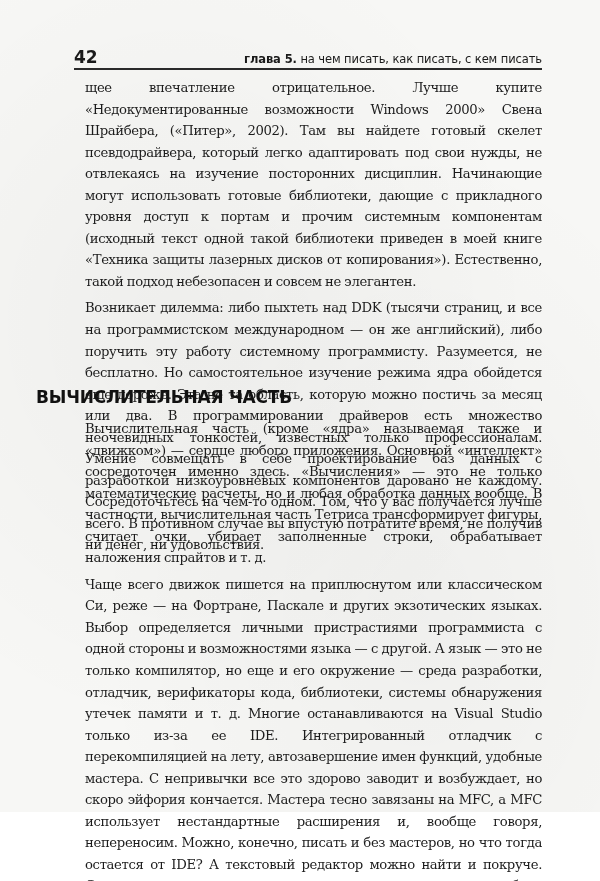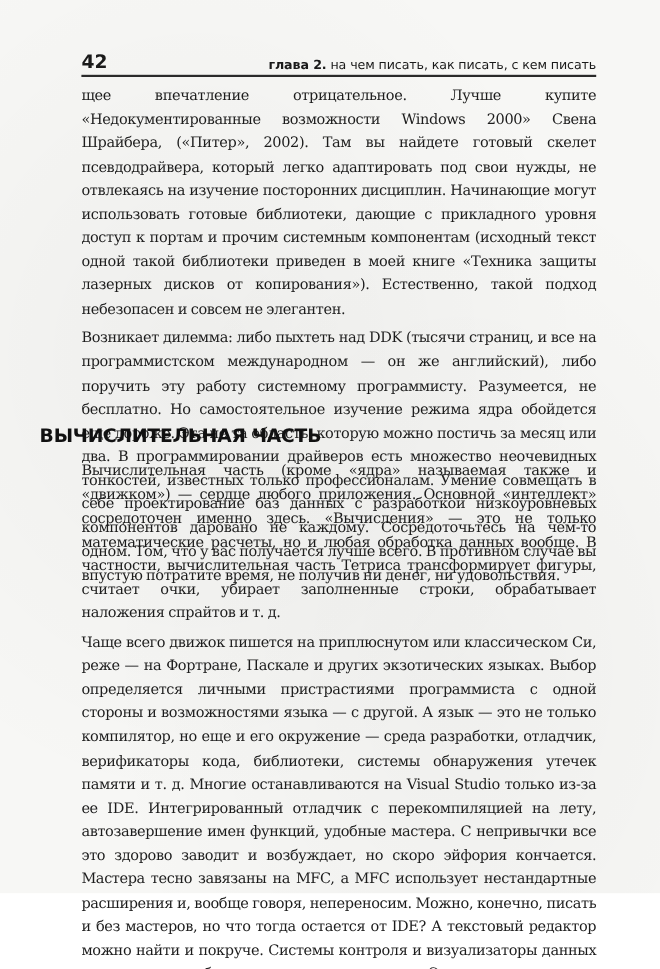--- a/index.html
+++ b/index.html
@@ -58,21 +58,21 @@
     top: 77px;
     width: 468px;
     font-family: "DejaVu Serif", serif;
     font-size: 13.2px;
     line-height: 21.55px;
     color: #1c1c1c;
     letter-spacing: -0.35px;
     word-spacing: -0.5px;
   }
   .body-text p {
-    margin: 0 0 5px 0;
+    margin: 0 0 5px 11px;
     text-align: justify;
     text-align-last: left;
   }
   .section-heading {
     position: absolute;
     left: 36px;
     top: 386px;
     margin: 0;
     font-family: "DejaVu Sans", sans-serif;
     font-weight: bold;
@@ -85,21 +85,21 @@
     top: 418px;
   }
 </style>
 </head>
 <body>
 
 <div class="page">
 
   <div class="running-head">
     <span class="page-number">42</span>
-    <span class="chapter-title"><b>глава 2.</b><span> на чем писать, как писать, с кем писать</span></span>
+    <span class="chapter-title"><b>глава 5.</b><span> на чем писать, как писать, с кем писать</span></span>
   </div>
 
   <div class="body-text">
     <p>щее впечатление отрицательное. Лучше купите «Недокументированные возможности Windows 2000» Свена Шрайбера, («Питер», 2002). Там вы найдете готовый скелет псевдодрайвера, который легко адаптировать под свои нужды, не отвлекаясь на изучение посторонних дисциплин. Начинающие могут использовать готовые библиотеки, дающие с прикладного уровня доступ к портам и прочим системным компонентам (исходный текст одной такой библиотеки приведен в моей книге «Техника защиты лазерных дисков от копирования»). Естественно, такой подход небезопасен и совсем не элегантен.</p>
     <p>Возникает дилемма: либо пыхтеть над DDK (тысячи страниц, и все на программистском международном — он же английский), либо поручить эту работу системному программисту. Разумеется, не бесплатно. Но самостоятельное изучение режима ядра обойдется еще дороже. Эта не та область, которую можно постичь за месяц или два. В программировании драйверов есть множество неочевидных тонкостей, известных только профессионалам. Умение совмещать в себе проектирование баз данных с разработкой низкоуровневых компонентов даровано не каждому. Сосредоточьтесь на чем-то одном. Том, что у вас получается лучше всего. В противном случае вы впустую потратите время, не получив ни денег, ни удовольствия.</p>
   </div>
 
   <h2 class="section-heading">ВЫЧИСЛИТЕЛЬНАЯ ЧАСТЬ</h2>
 
   <div class="body-text second">

